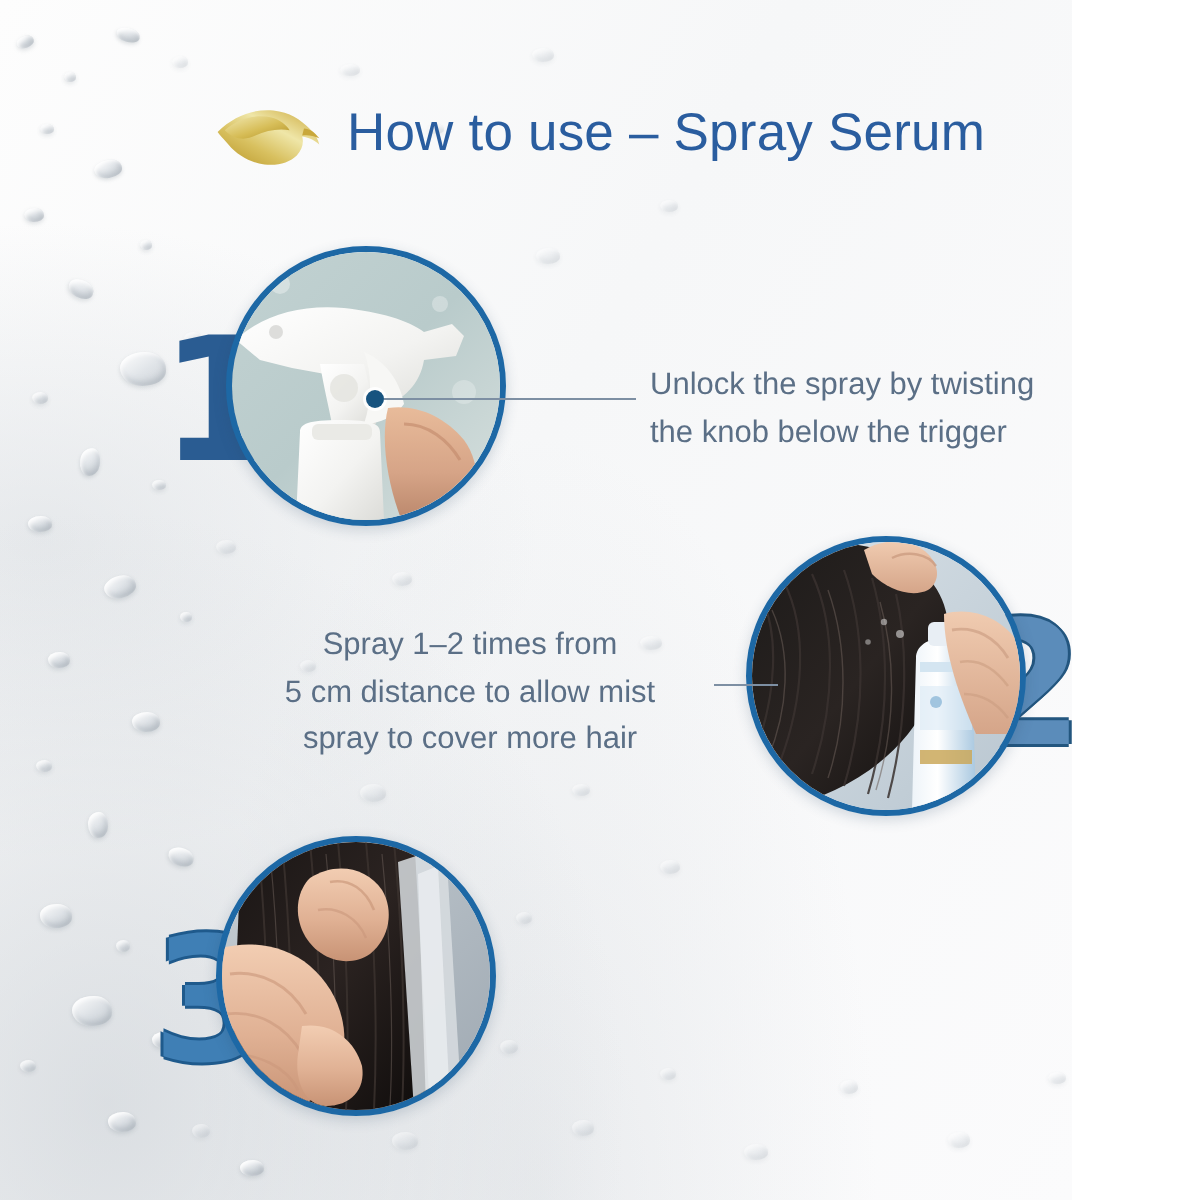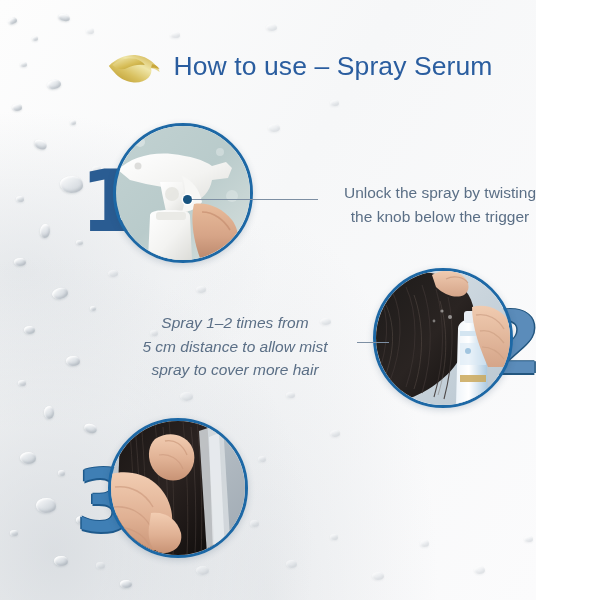--- a/index.html
+++ b/index.html
@@ -86,22 +86,22 @@
   }
 
   
   .caption{
     position:absolute;
     color:#5b6f86;
     font-size:15.5px;
     line-height:1.52;
     white-space:pre-line;
   }
-  .cap1{left:325px;top:181px;width:230px;text-align:center;}
-  .cap2{left:110px;top:311px;width:250px;text-align:center;font-style:italic;}
+  .cap1{left:325px;top:181px;width:230px;text-align:left;}
+  .cap2{left:110px;top:311px;width:250px;text-align:center;}
   .cap3{left:298px;top:460px;width:250px;text-align:left;}
 </style>
 </head>
 <body>
 
 <div id="poster">
 
   <div class="drops">
     <div class="drop" style="left:8px;top:18px;width:9px;height:6px;transform:rotate(-20deg)"></div>
     <div class="drop sm" style="left:32px;top:36px;width:6px;height:5px"></div>

